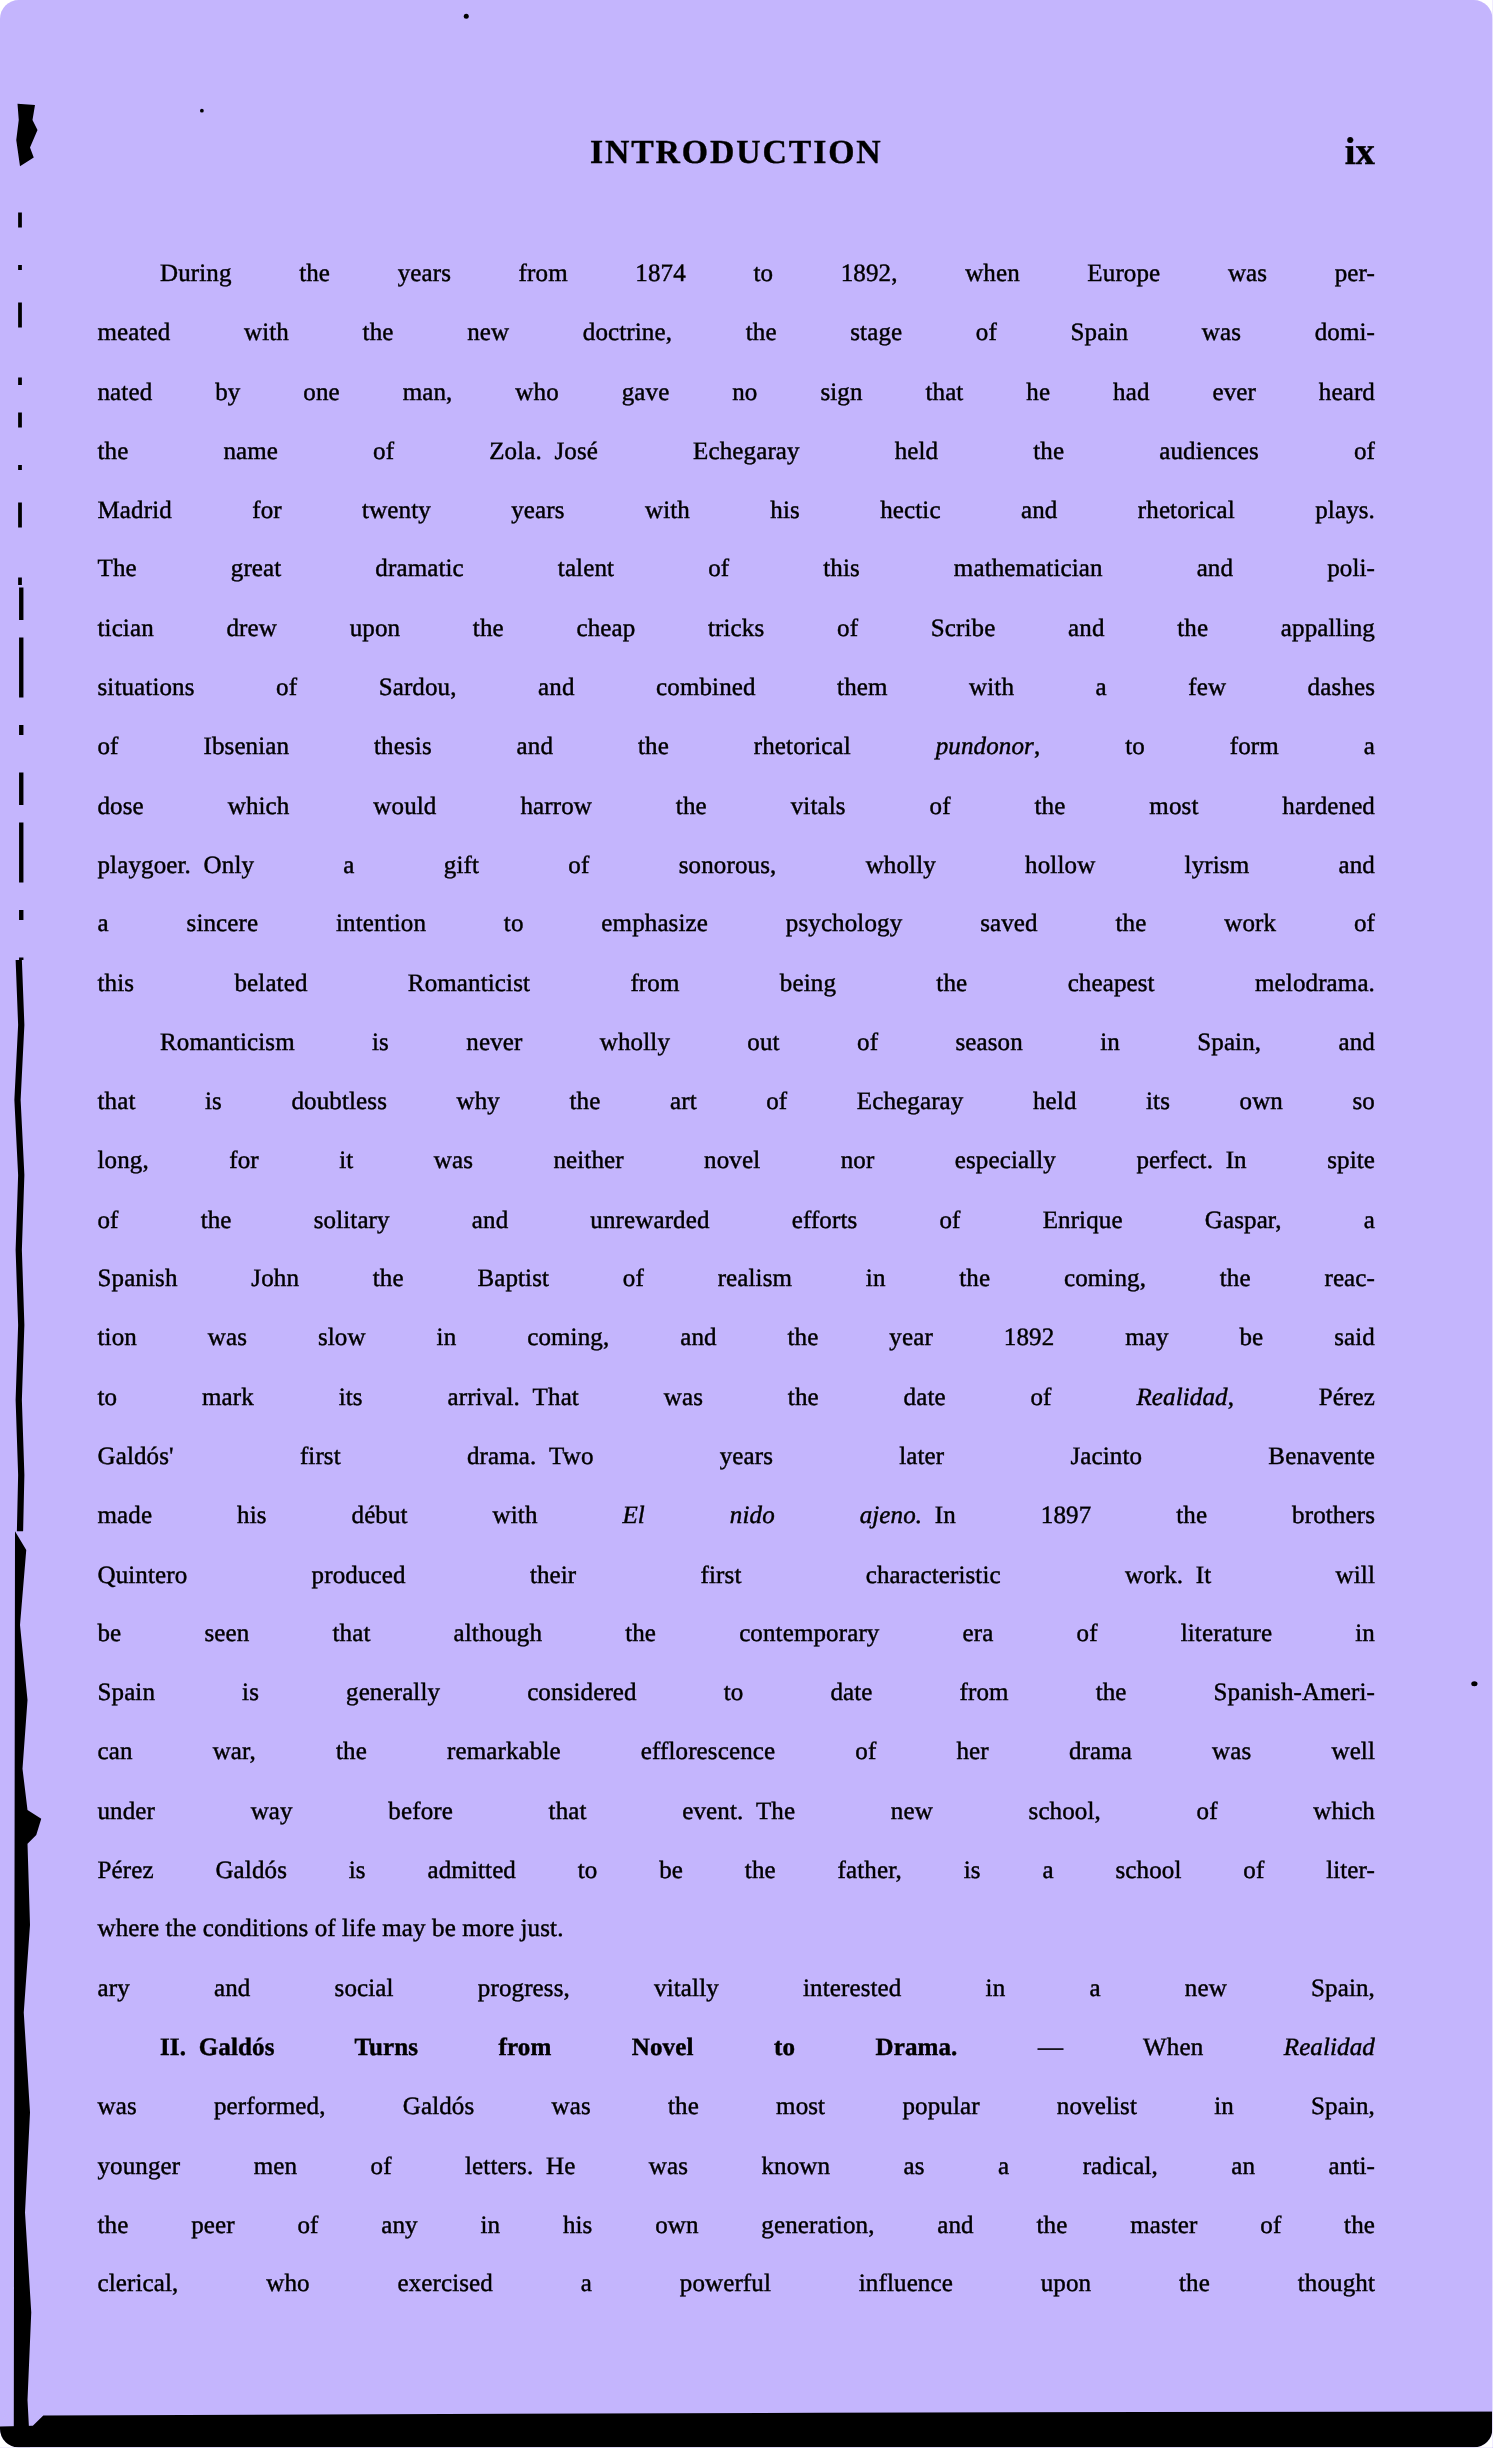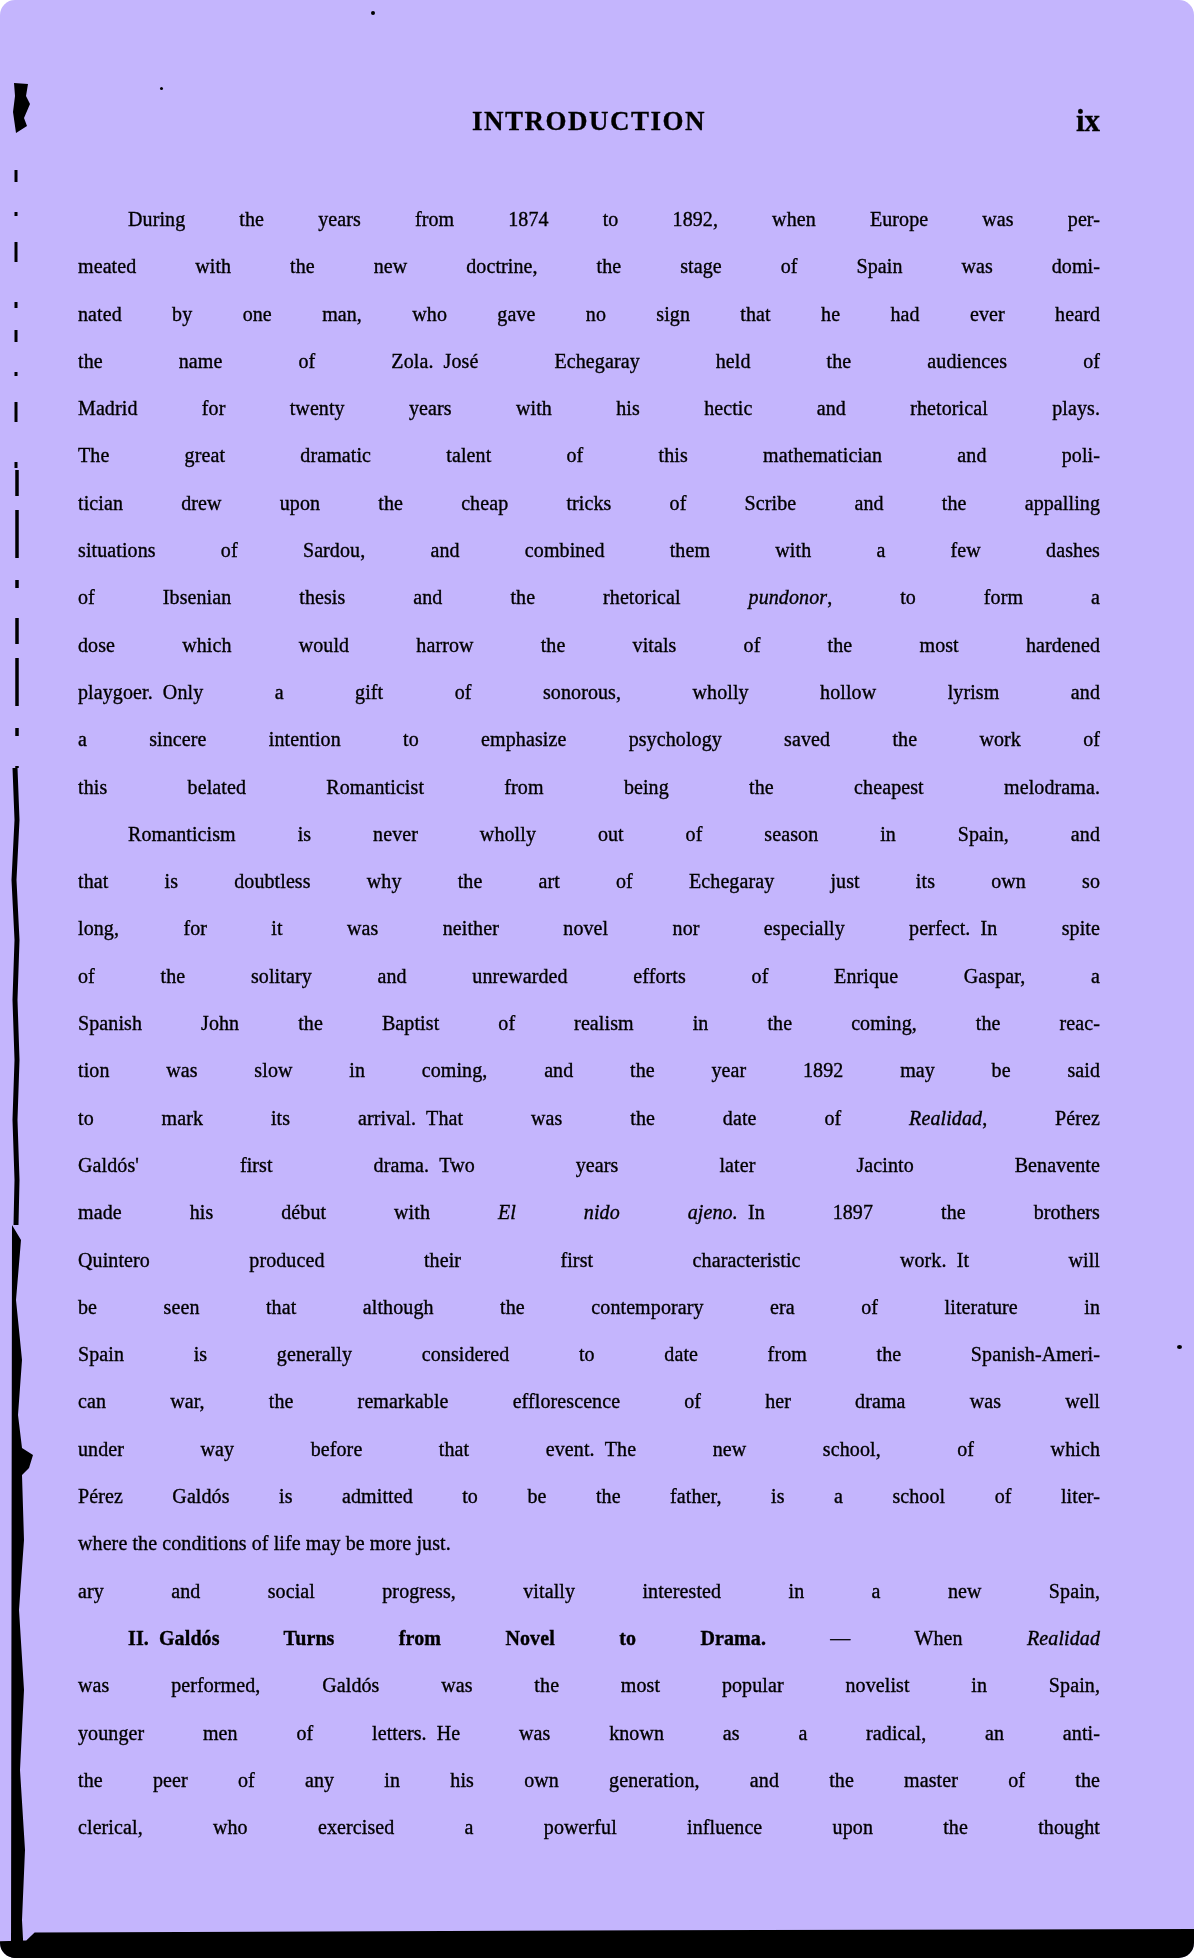--- a/index.html
+++ b/index.html
@@ -113,21 +113,21 @@
       <div class="line"><span>Madrid for twenty years with his hectic and rhetorical plays.</span></div>
       <div class="line"><span>The great dramatic talent of this mathematician and poli-</span></div>
       <div class="line"><span>tician drew upon the cheap tricks of Scribe and the appalling</span></div>
       <div class="line"><span>situations of Sardou, and combined them with a few dashes</span></div>
       <div class="line"><span>of Ibsenian thesis and the rhetorical </span><span class="i">pundonor</span><span>, to form a</span></div>
       <div class="line"><span>dose which would harrow the vitals of the most hardened</span></div>
       <div class="line"><span>playgoer. Only a gift of sonorous, wholly hollow lyrism and</span></div>
       <div class="line"><span>a sincere intention to emphasize psychology saved the work of</span></div>
       <div class="line"><span>this belated Romanticist from being the cheapest melodrama.</span></div>
       <div class="line indent"><span>Romanticism is never wholly out of season in Spain, and</span></div>
-      <div class="line"><span>that is doubtless why the art of Echegaray just its own so</span></div>
+      <div class="line"><span>that is doubtless why the art of Echegaray held its own so</span></div>
       <div class="line"><span>long, for it was neither novel nor especially perfect. In spite</span></div>
       <div class="line"><span>of the solitary and unrewarded efforts of Enrique Gaspar, a</span></div>
       <div class="line"><span>Spanish John the Baptist of realism in the coming, the reac-</span></div>
       <div class="line"><span>tion was slow in coming, and the year 1892 may be said</span></div>
       <div class="line"><span>to mark its arrival. That was the date of </span><span class="i">Realidad</span><span>, Pérez</span></div>
       <div class="line"><span>Galdós' first drama. Two years later Jacinto Benavente</span></div>
       <div class="line"><span>made his début with </span><span class="i">El nido ajeno.</span><span> In 1897 the brothers</span></div>
       <div class="line"><span>Quintero produced their first characteristic work. It will</span></div>
       <div class="line"><span>be seen that although the contemporary era of literature in</span></div>
       <div class="line"><span>Spain is generally considered to date from the Spanish-Ameri-</span></div>

